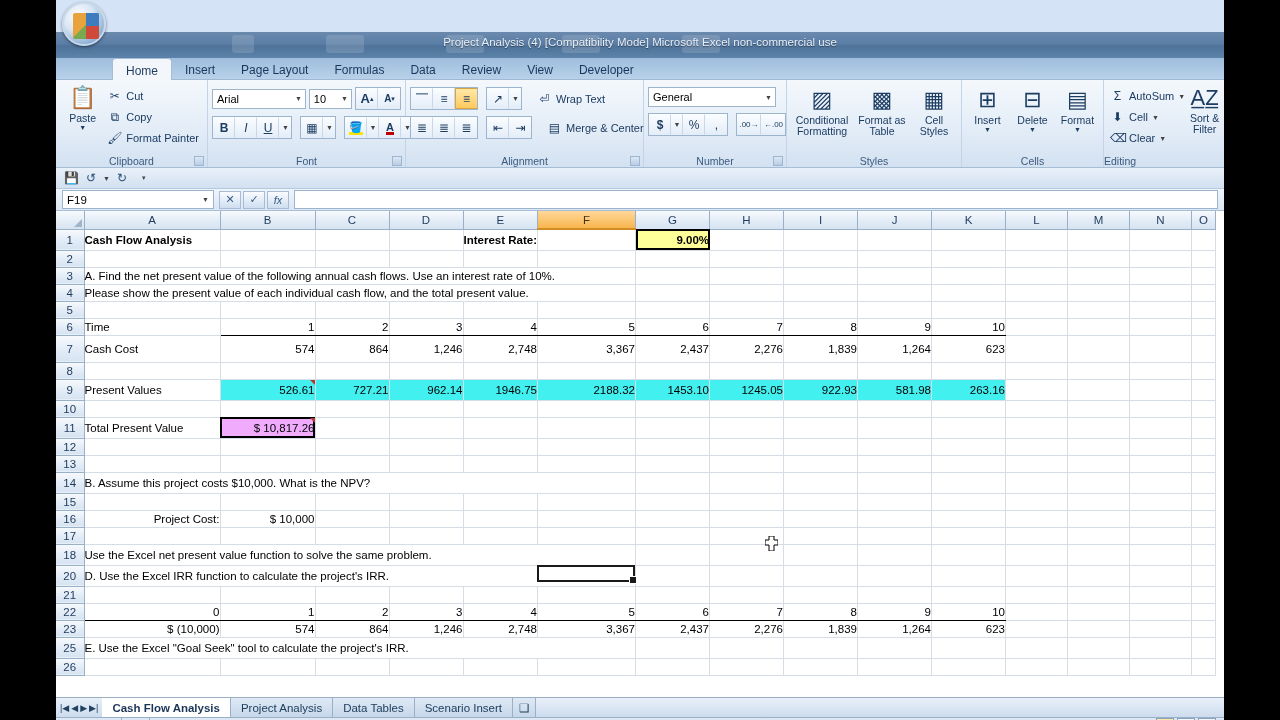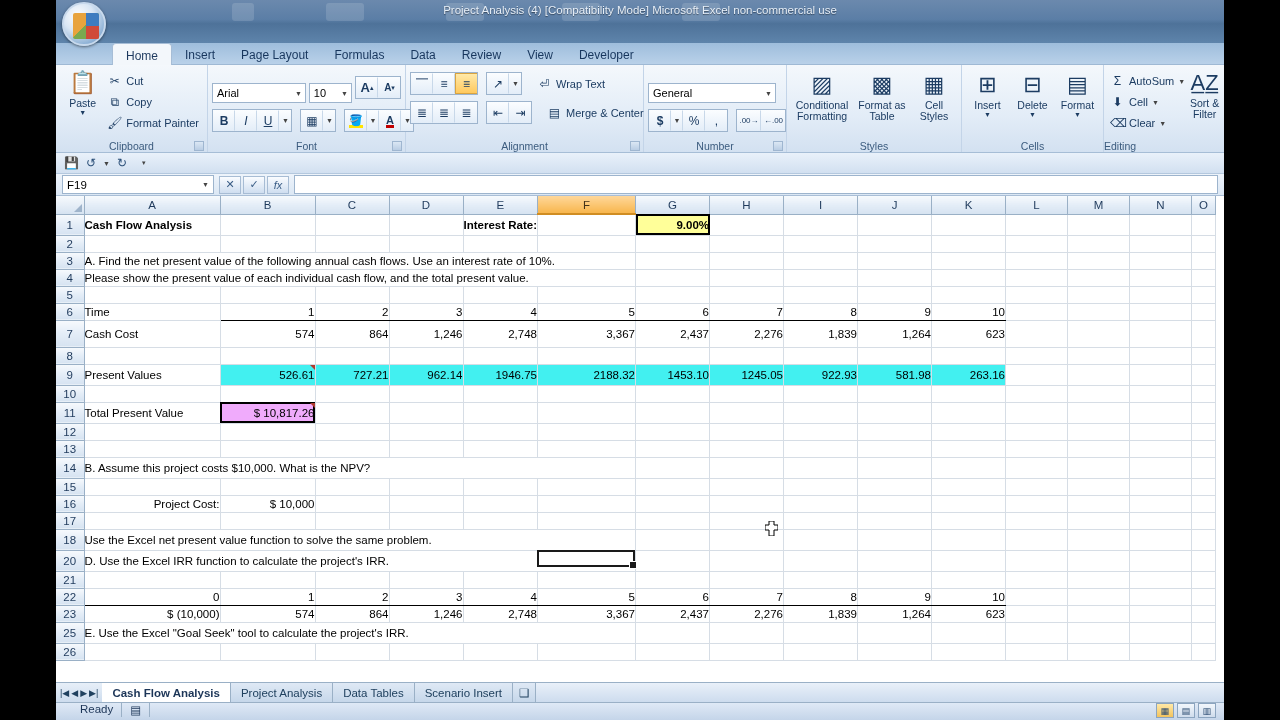--- a/index.html
+++ b/index.html
@@ -13,23 +13,24 @@
   #app {
     position: absolute; left: 56px; top: 0;
     width: 1168px; height: 720px;
     background: #d4e3f5;
     overflow: hidden;
   }
 
   
   .titlebar {
     position: relative;
-    height: 43px;
+    height: 26px;
     background: linear-gradient(to bottom,#6b89ad 0%,#5b7ea6 45%,#4e7299 55%,#5e84ab 100%);
     overflow: hidden;
+    margin-top: 32px;
   }
   .titlebar-text {
     position: absolute; left: 0; right: 0; top: 4px;
     text-align: center;
     font-size: 11.5px;
     color: #e6eef7;
     text-shadow: 0 1px 1px rgba(0,0,0,.45);
     white-space: nowrap;
   }
   .qat-ghost {
@@ -127,21 +128,21 @@
     display: flex; align-items: center; gap: 4px;
     font-size: 11px; color: #1c3c62;
     padding: 1px 4px 1px 2px; height: 20px;
     white-space: nowrap; cursor: default;
   }
   .smallbtn .ico { font-size: 12px; width: 15px; text-align: center; }
 
   .cmb {
     height: 20px; background: #fff; border: 1px solid #9db4cd;
     display: flex; align-items: center; justify-content: space-between;
-    padding: 0 3px 0 4px; font-size: 11px; color: #000; margin-top: 11px;
+    padding: 0 3px 0 4px; font-size: 11px; color: #000;
   }
   .cmb .caret { font-size: 7px; color: #4a6versa; }
   .caret { font-size: 7px; color: #444; }
 
   .tb {
     width: 22px; height: 21px;
     border: 1px solid transparent;
     display: flex; align-items: center; justify-content: center;
     font-size: 12px; color: #1c3c62; cursor: default;
   }

